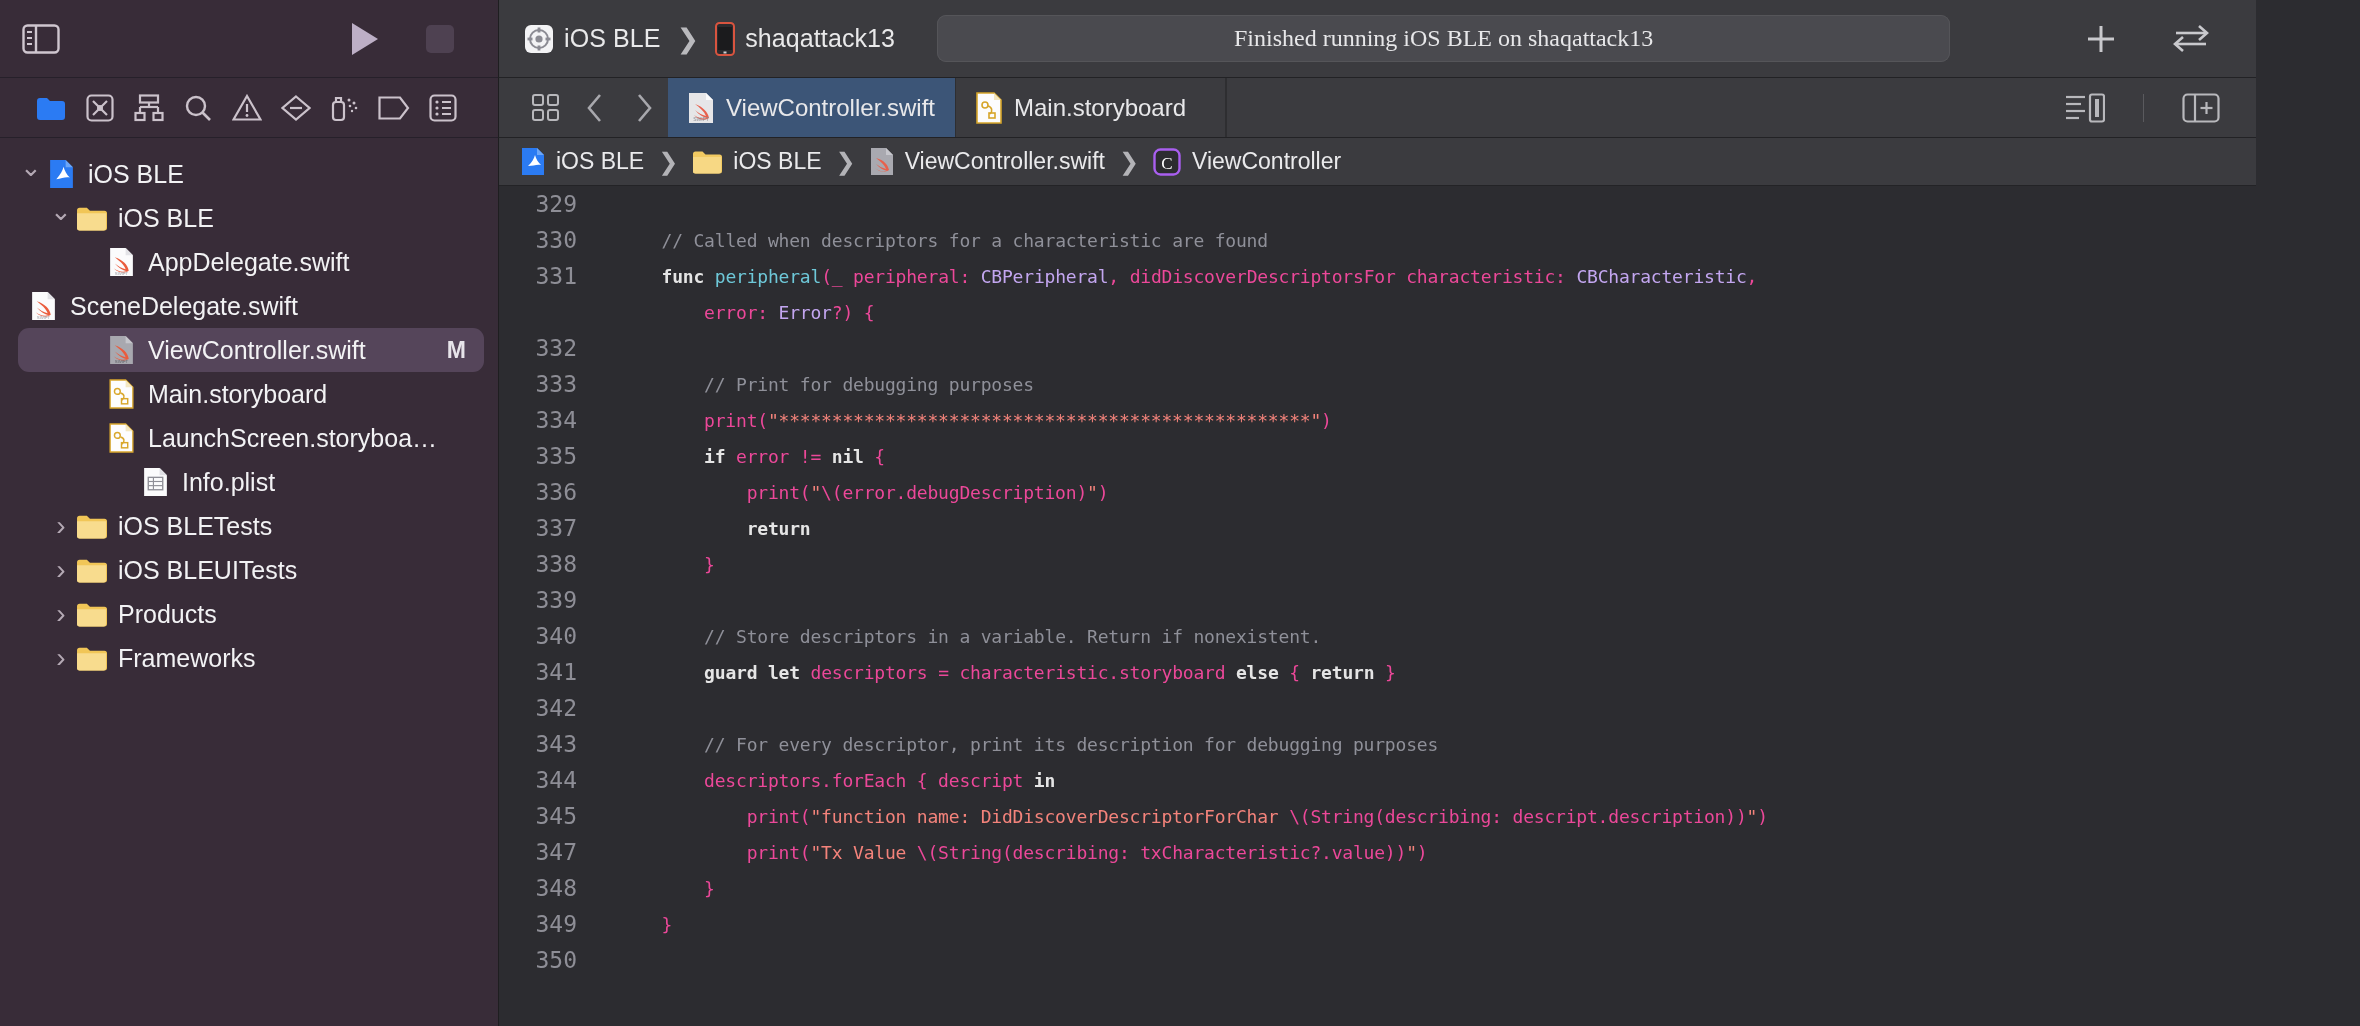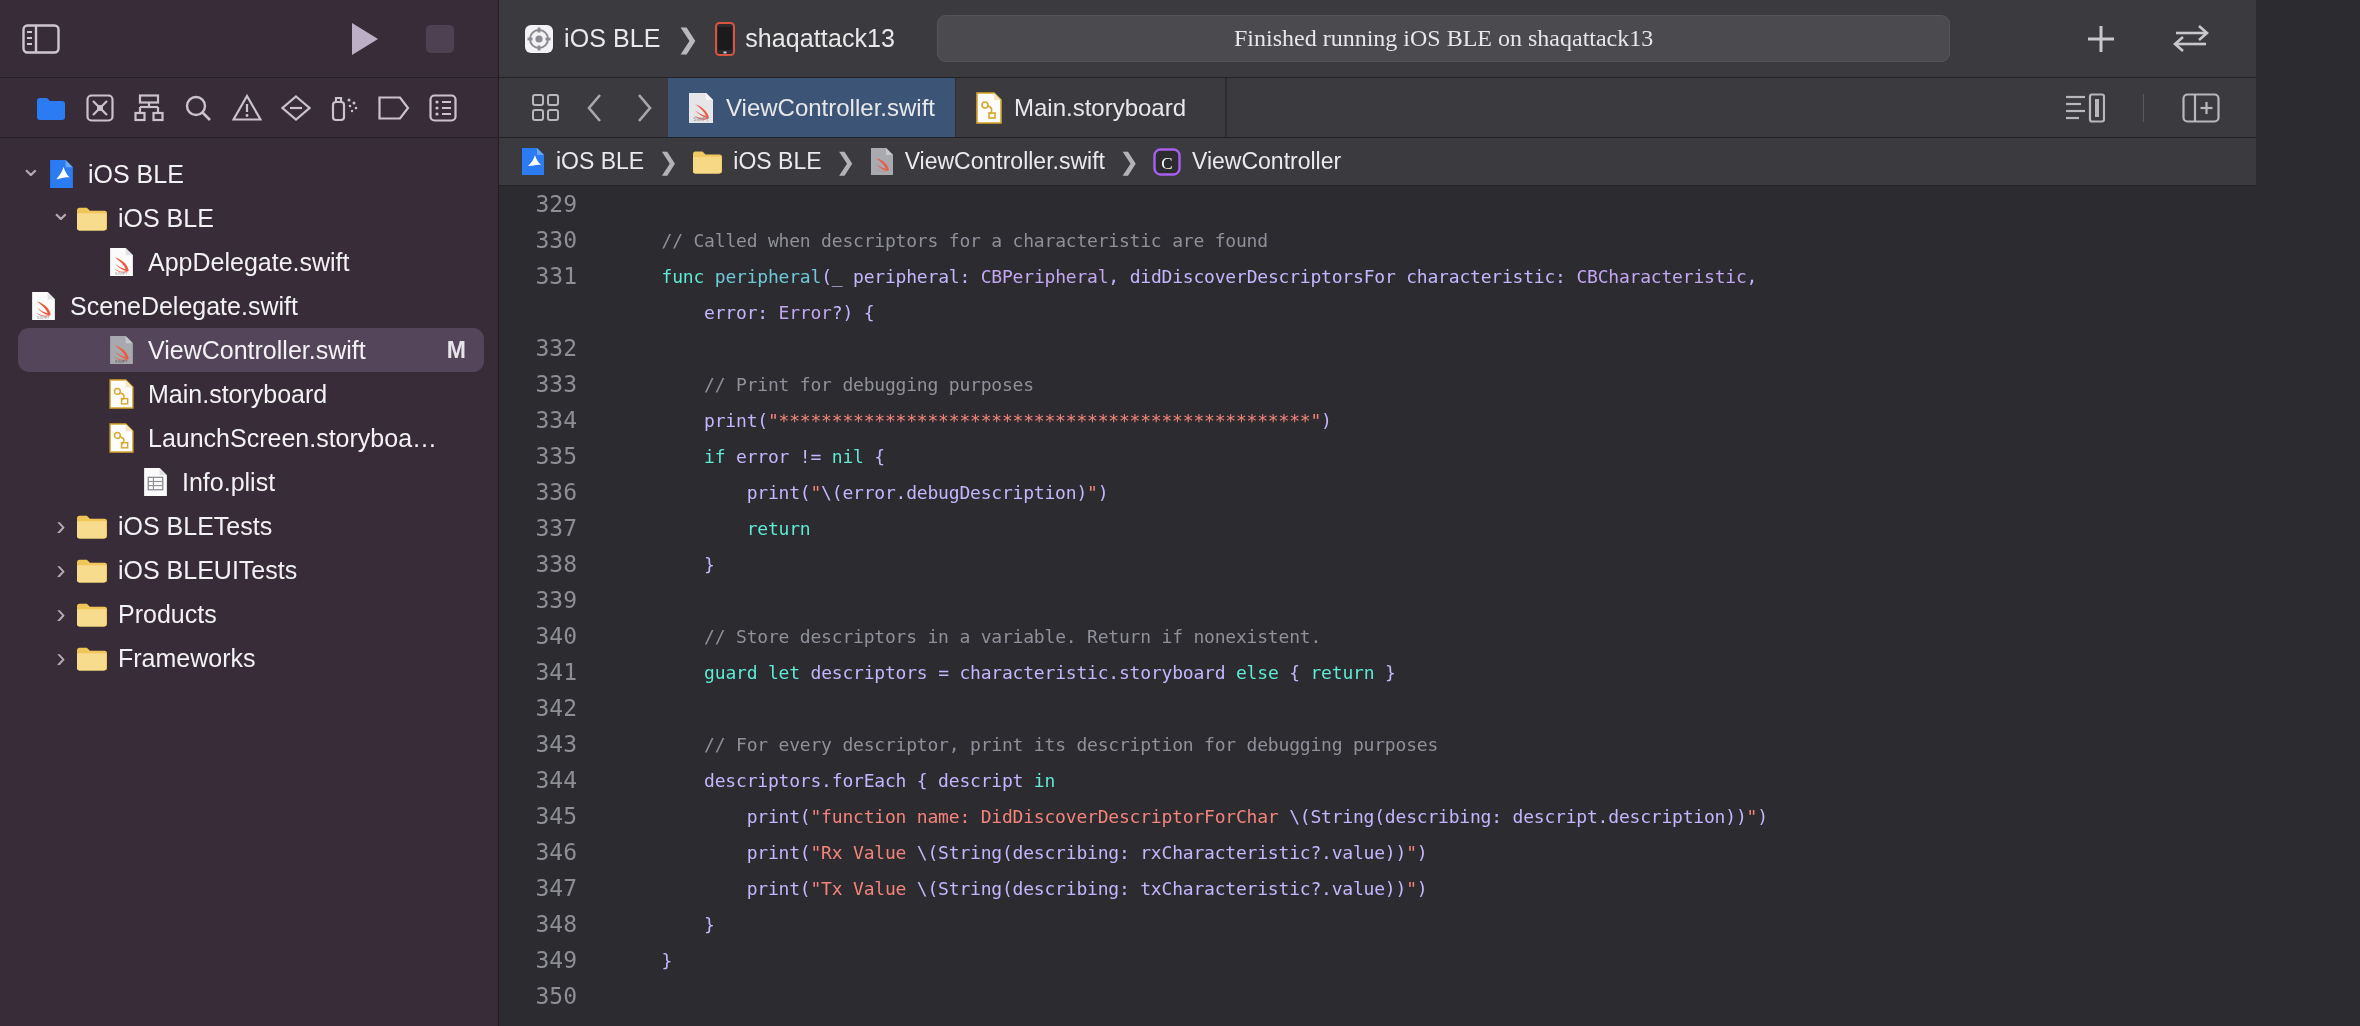--- a/index.html
+++ b/index.html
@@ -113,25 +113,25 @@
     width:92px; flex:0 0 92px; text-align:right; padding-right:14px;
     color:#8e8e96; font-size:23px;
     font-family:"DejaVu Sans Mono", monospace;
   }
   .code {
     flex:1 1 auto; white-space:pre; color:#e8e8ea;
     font-family:"DejaVu Sans Mono", monospace;
     font-size:18px; letter-spacing:-0.2px; padding-left:28px;
   }
   .c-com { color:#8f9099; }
-  .c-kw  { color:#5eead4; }
+  .c-kw  { color:#e5e5e5;font-weight:bold; }
   .c-fn  { color:#6ec8d8; }
   .c-ty  { color:#c3a6f0; }
   .c-str { color:#f4837b; }
-  .c-pln { color:#c4b5fd; }
+  .c-pln { color:#ec4899; }
 
   
   svg { display:block; }
 </style>
 </head>
 <body>
 
 <div id="app">
 
   <div class="toprow">
@@ -616,24 +616,20 @@
             </div>
             <div class="codeline">
               <div class="gutter">344</div>
               <div class="code"><span class="c-pln">        descriptors.forEach { descript </span><span class="c-kw">in</span></div>
             </div>
             <div class="codeline">
               <div class="gutter">345</div>
               <div class="code"><span class="c-pln">            print(</span><span class="c-str">"function name: DidDiscoverDescriptorForChar </span><span class="c-pln">\(String(describing: descript.description))</span><span class="c-str">"</span><span class="c-pln">)</span></div>
             </div>
             <div class="codeline">
-              <div class="gutter">346</div>
-              <div class="code"><span class="c-pln">            print(</span><span class="c-str">"Rx Value </span><span class="c-pln">\(String(describing: rxCharacteristic?.value))</span><span class="c-str">"</span><span class="c-pln">)</span></div>
-            </div>
-            <div class="codeline">
               <div class="gutter">347</div>
               <div class="code"><span class="c-pln">            print(</span><span class="c-str">"Tx Value </span><span class="c-pln">\(String(describing: txCharacteristic?.value))</span><span class="c-str">"</span><span class="c-pln">)</span></div>
             </div>
             <div class="codeline">
               <div class="gutter">348</div>
               <div class="code"><span class="c-pln">        }</span></div>
             </div>
             <div class="codeline">
               <div class="gutter">349</div>
               <div class="code"><span class="c-pln">    }</span></div>

